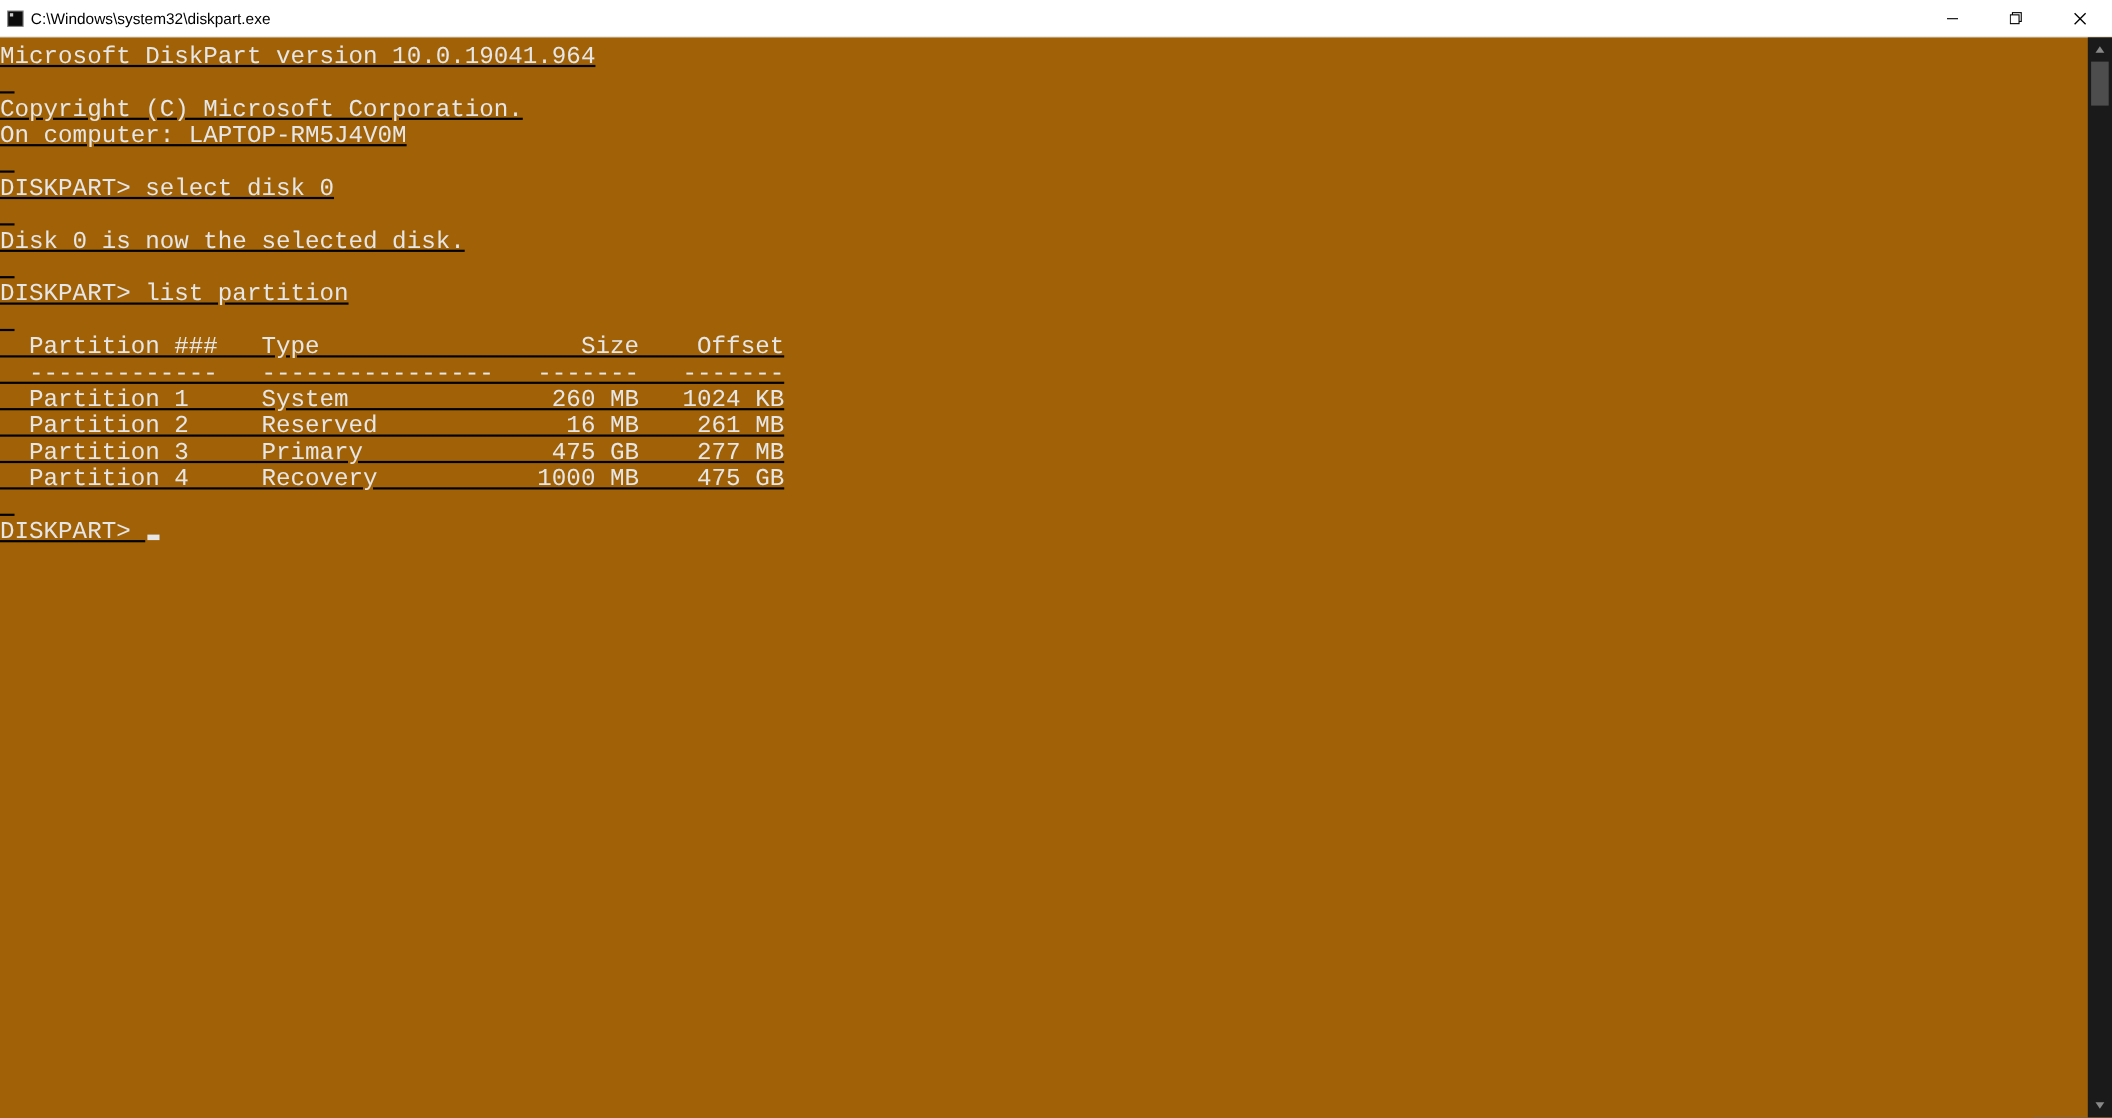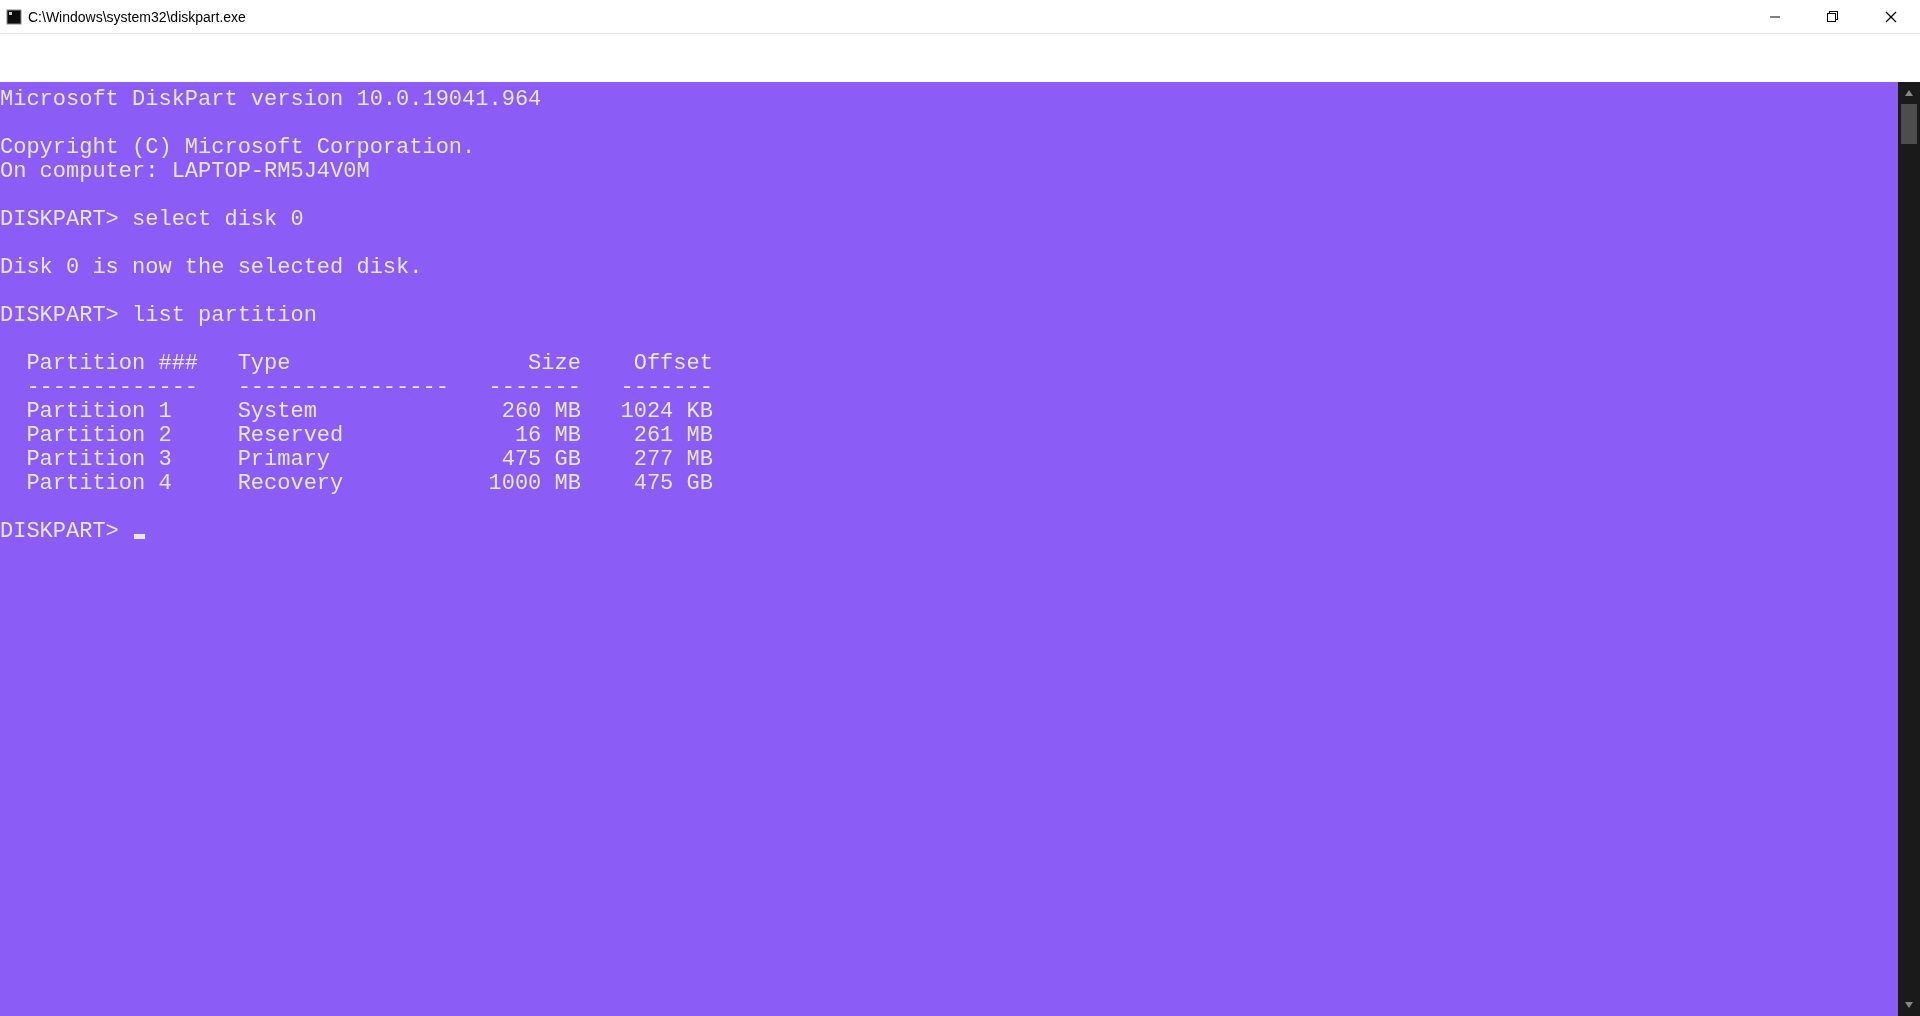--- a/index.html
+++ b/index.html
@@ -9,21 +9,20 @@
     overflow: hidden;
     font-family: Consolas, 'Courier New', monospace;
     background: #000;
   }
   .window {
     width: 100%;
     height: 100%;
     display: flex;
     flex-direction: column;
     background: #fff;
-    gap: 48px;
   }
   .titlebar {
     height: 34px;
     background: #ffffff;
     display: flex;
     align-items: center;
     padding-left: 6px;
     border-bottom: 1px solid #e0e0e0;
     user-select: none;
   }
@@ -54,22 +53,23 @@
     font-size: 13px;
     color: #000;
     cursor: pointer;
   }
   .win-btn svg { width: 12px; height: 12px; }
   .win-btn.close svg { width: 12px; height: 12px; }
 
   .body-area {
     flex: 1 1 auto;
     display: flex;
-    background: #8b5cf6;
+    background: #a16207;
     position: relative;
+    text-decoration: underline;
   }
   .terminal {
     flex: 1 1 auto;
     padding: 6px 0 0 0;
     color: #e6e6e6;
     font-size: 22px;
     line-height: 24px;
     white-space: pre;
     overflow: hidden;
   }

